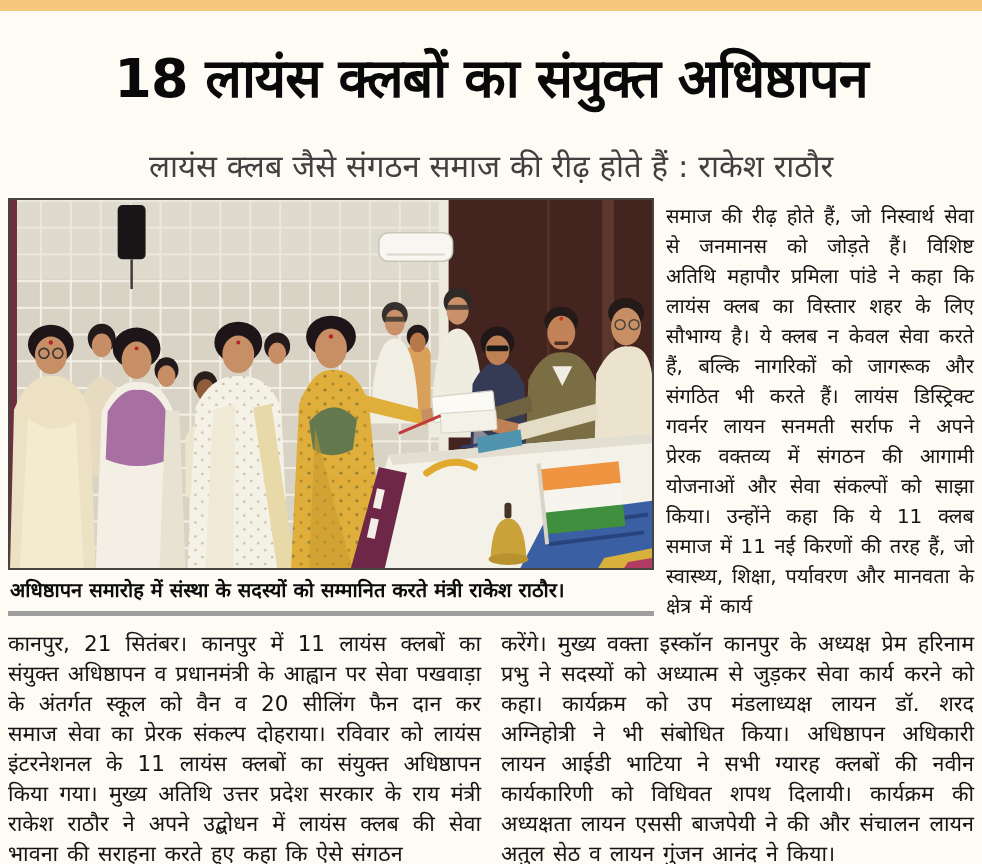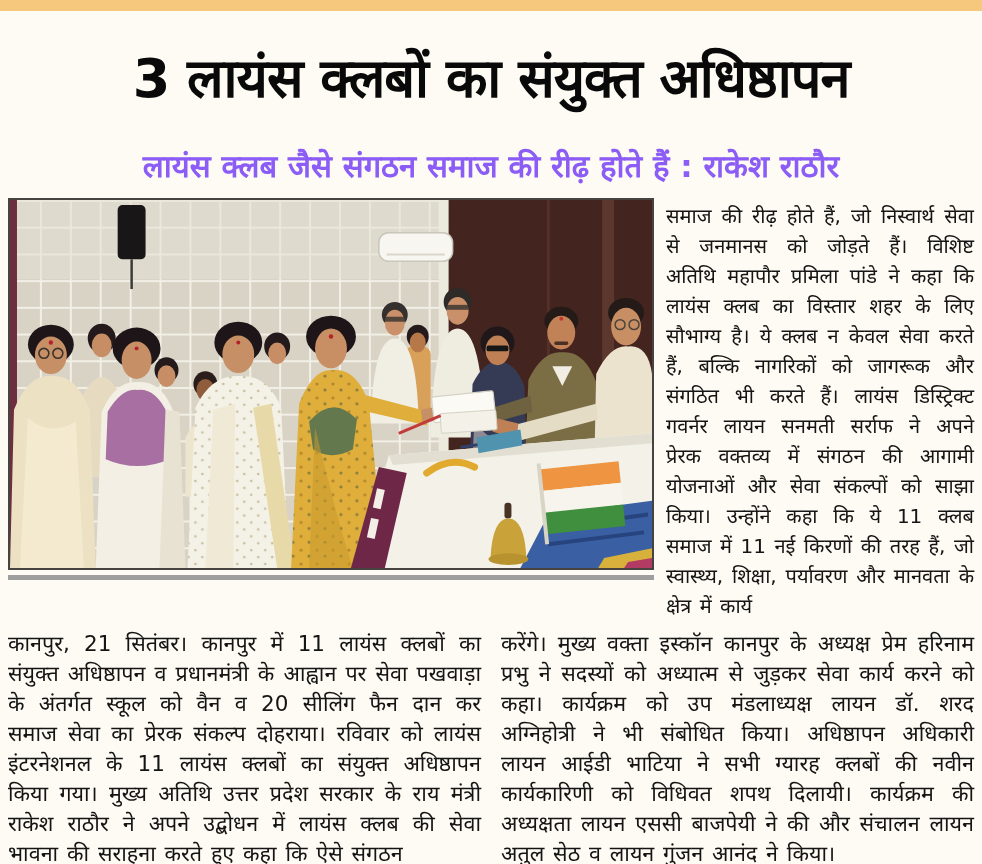--- a/index.html
+++ b/index.html
@@ -12,21 +12,21 @@
   .top-bar{height:11px;width:100%;}
   .headline{
     margin:7px 8px 0;height:116px;
     display:flex;align-items:center;justify-content:center;
     font-size:54px;font-weight:800;letter-spacing:-1px;
     text-align:center;color:#090909;white-space:nowrap;
   }
   .subheadline{
     margin:2px 10px 0;height:58px;
     display:flex;align-items:center;justify-content:center;
-    font-size:31px;font-weight:700;color:#8b5cf6;white-space:nowrap;
+    font-size:31px;font-weight:400;color:#404040;white-space:nowrap;
   }
   .main-row{display:flex;gap:12px;padding:0 8px;margin-top:4px;}
   .photo-col{flex:0 0 646px;width:646px;}
   figure.photo{
     margin:0;width:646px;height:372px;box-sizing:border-box;
     border:2px solid #474340;background:#d9d4c7;overflow:hidden;
   }
   figure.photo svg{display:block;width:100%;height:100%;}
   .caption{
     font-size:20px;font-weight:700;line-height:1.35;
@@ -43,21 +43,21 @@
     flex:1;font-size:21.5px;line-height:30px;text-align:justify;
     color:#141414;word-spacing:2px;
   }
   p{margin:0;}
 </style>
 </head>
 <body>
 
 <div class="top-bar" style="background: rgb(246, 200, 126);"></div>
 
-<h1 class="headline">3 लायंस क्लबों का संयुक्त अधिष्ठापन</h1>
+<h1 class="headline">18 लायंस क्लबों का संयुक्त अधिष्ठापन</h1>
 
 <h2 class="subheadline">लायंस क्लब जैसे संगठन समाज की रीढ़ होते हैं : राकेश राठौर</h2>
 
 <div class="main-row">
   <div class="photo-col">
 
     <figure class="photo">
       <svg viewBox="0 0 644 372" preserveAspectRatio="none">
         <defs>
           <pattern id="grid" width="30" height="27" patternUnits="userSpaceOnUse">
@@ -240,20 +240,21 @@
         </g>
 
         <g>
           <rect x="496" y="306" width="7" height="16" rx="3" fill="#473425"></rect>
           <path d="M482 362 Q484 322 500 322 Q516 322 518 362 Z" fill="#c9a23a"></path>
           <ellipse cx="500" cy="363" rx="20" ry="6" fill="#b8922f"></ellipse>
         </g>
       </svg>
     </figure>
 
+    <div class="caption">अधिष्ठापन समारोह में संस्था के सदस्यों को सम्मानित करते मंत्री राकेश राठौर।</div>
 
     <div class="divider" style="background: rgb(158, 158, 158);"></div>
   </div>
 
   <div class="col-right">
     <p>समाज की रीढ़ होते हैं, जो निस्वार्थ सेवा से जनमानस को जोड़ते हैं। विशिष्ट अतिथि महापौर प्रमिला पांडे ने कहा कि लायंस क्लब का विस्तार शहर के लिए सौभाग्य है। ये क्लब न केवल सेवा करते हैं, बल्कि नागरिकों को जागरूक और संगठित भी करते हैं। लायंस डिस्ट्रिक्ट गवर्नर लायन सनमती सर्राफ ने अपने प्रेरक वक्तव्य में संगठन की आगामी योजनाओं और सेवा संकल्पों को साझा किया। उन्होंने कहा कि ये 11 क्लब समाज में 11 नई किरणों की तरह हैं, जो स्वास्थ्य, शिक्षा, पर्यावरण और मानवता के क्षेत्र में कार्य</p>
   </div>
 </div>
 
 <div class="bottom-row">

